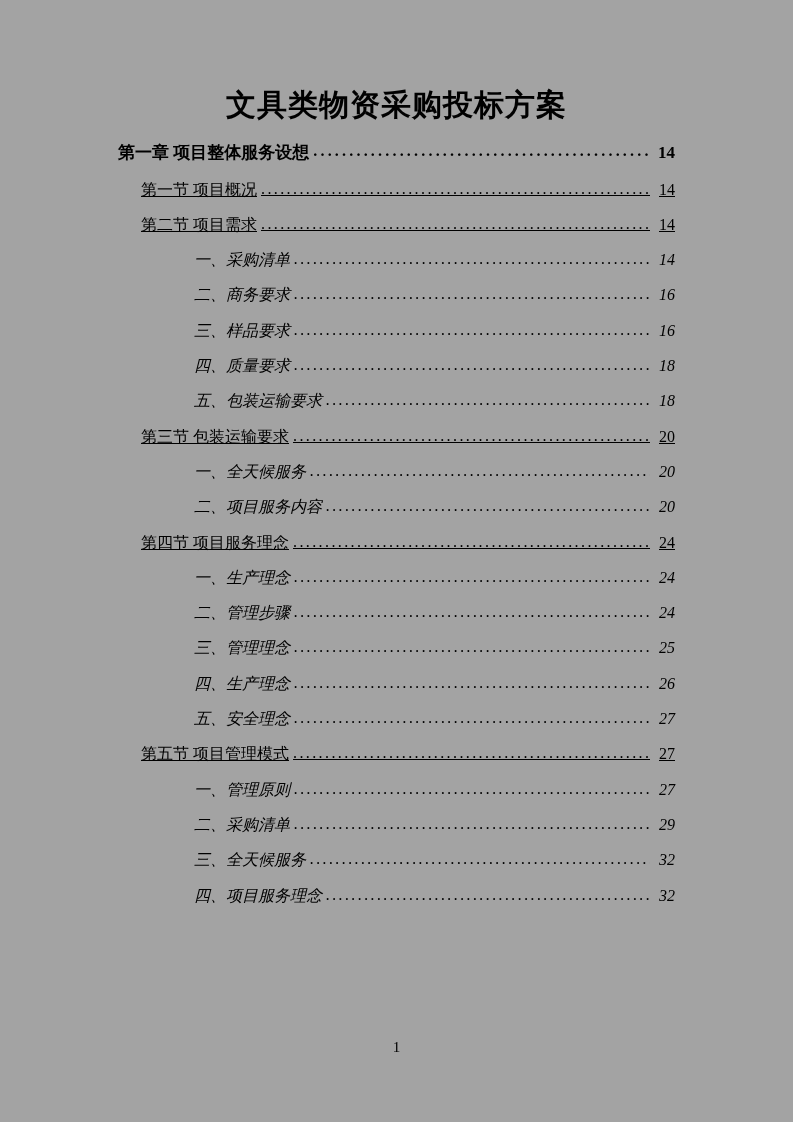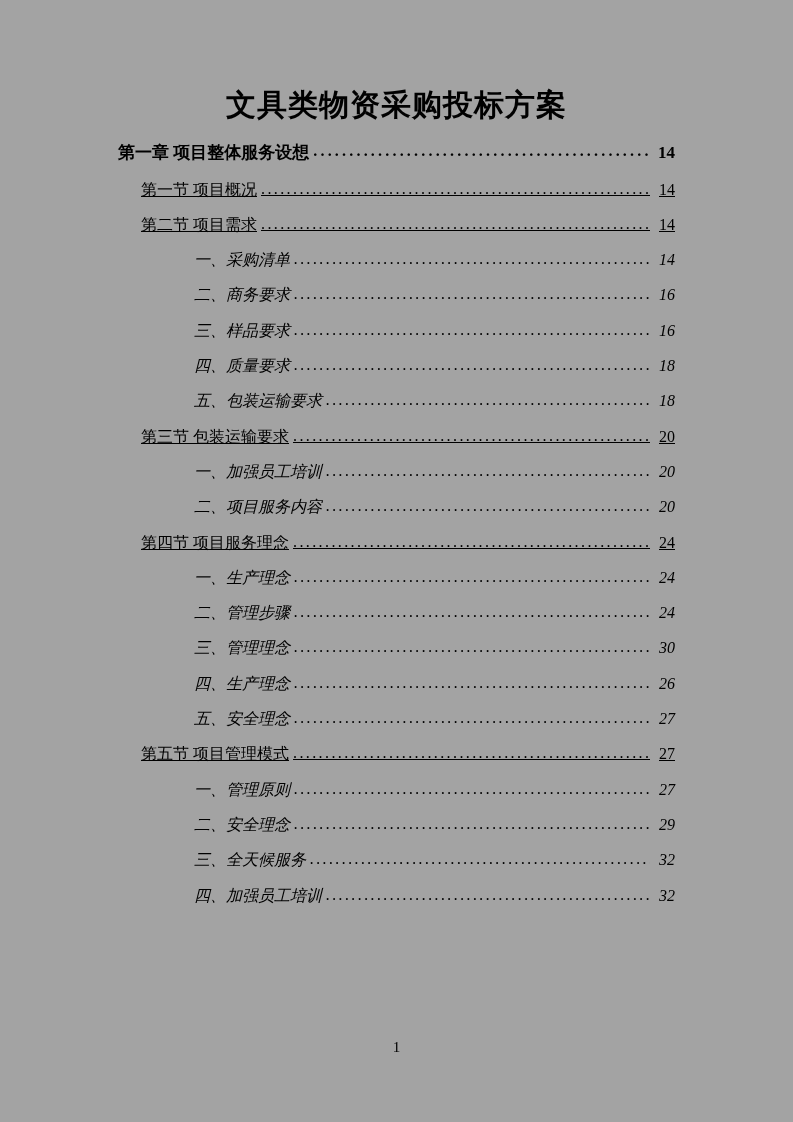--- a/index.html
+++ b/index.html
@@ -138,21 +138,21 @@
         <span class="label">五、包装运输要求</span>
         <span class="leader">............................................................................................................</span>
         <span class="page-num">18</span>
       </div>
       <div class="toc-row lvl-2">
         <span class="label">第三节 包装运输要求</span>
         <span class="leader">............................................................................................................</span>
         <span class="page-num">20</span>
       </div>
       <div class="toc-row lvl-3">
-        <span class="label">一、加强员工培训</span>
+        <span class="label">一、全天候服务</span>
         <span class="leader">............................................................................................................</span>
         <span class="page-num">20</span>
       </div>
       <div class="toc-row lvl-3">
         <span class="label">二、项目服务内容</span>
         <span class="leader">............................................................................................................</span>
         <span class="page-num">20</span>
       </div>
       <div class="toc-row lvl-2">
         <span class="label">第四节 项目服务理念</span>
@@ -165,21 +165,21 @@
         <span class="page-num">24</span>
       </div>
       <div class="toc-row lvl-3">
         <span class="label">二、管理步骤</span>
         <span class="leader">............................................................................................................</span>
         <span class="page-num">24</span>
       </div>
       <div class="toc-row lvl-3">
         <span class="label">三、管理理念</span>
         <span class="leader">............................................................................................................</span>
-        <span class="page-num">30</span>
+        <span class="page-num">25</span>
       </div>
       <div class="toc-row lvl-3">
         <span class="label">四、生产理念</span>
         <span class="leader">............................................................................................................</span>
         <span class="page-num">26</span>
       </div>
       <div class="toc-row lvl-3">
         <span class="label">五、安全理念</span>
         <span class="leader">............................................................................................................</span>
         <span class="page-num">27</span>
@@ -188,31 +188,31 @@
         <span class="label">第五节 项目管理模式</span>
         <span class="leader">............................................................................................................</span>
         <span class="page-num">27</span>
       </div>
       <div class="toc-row lvl-3">
         <span class="label">一、管理原则</span>
         <span class="leader">............................................................................................................</span>
         <span class="page-num">27</span>
       </div>
       <div class="toc-row lvl-3">
-        <span class="label">二、安全理念</span>
+        <span class="label">二、采购清单</span>
         <span class="leader">............................................................................................................</span>
         <span class="page-num">29</span>
       </div>
       <div class="toc-row lvl-3">
         <span class="label">三、全天候服务</span>
         <span class="leader">............................................................................................................</span>
         <span class="page-num">32</span>
       </div>
       <div class="toc-row lvl-3">
-        <span class="label">四、加强员工培训</span>
+        <span class="label">四、项目服务理念</span>
         <span class="leader">............................................................................................................</span>
         <span class="page-num">32</span>
       </div>
     </div>
 
   <div class="footer-num">1</div>
 
 </div>
 
 </body></html>

